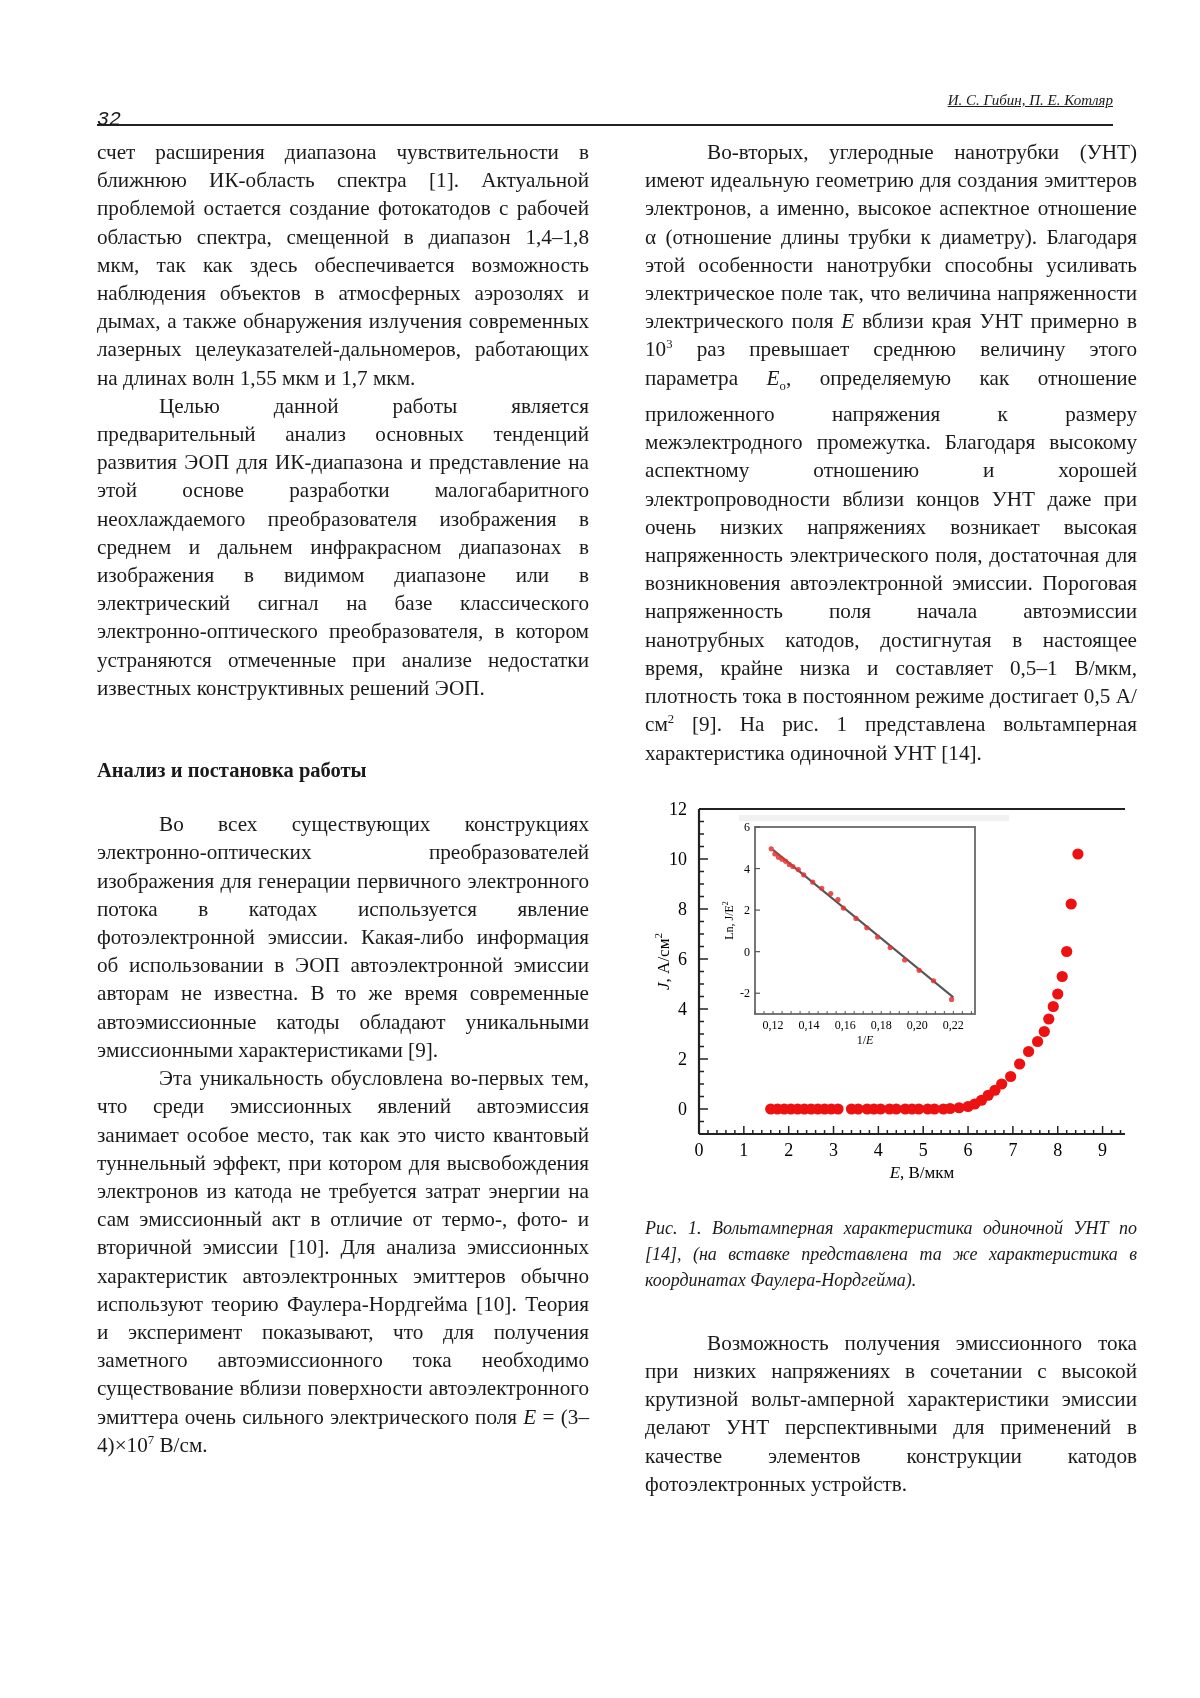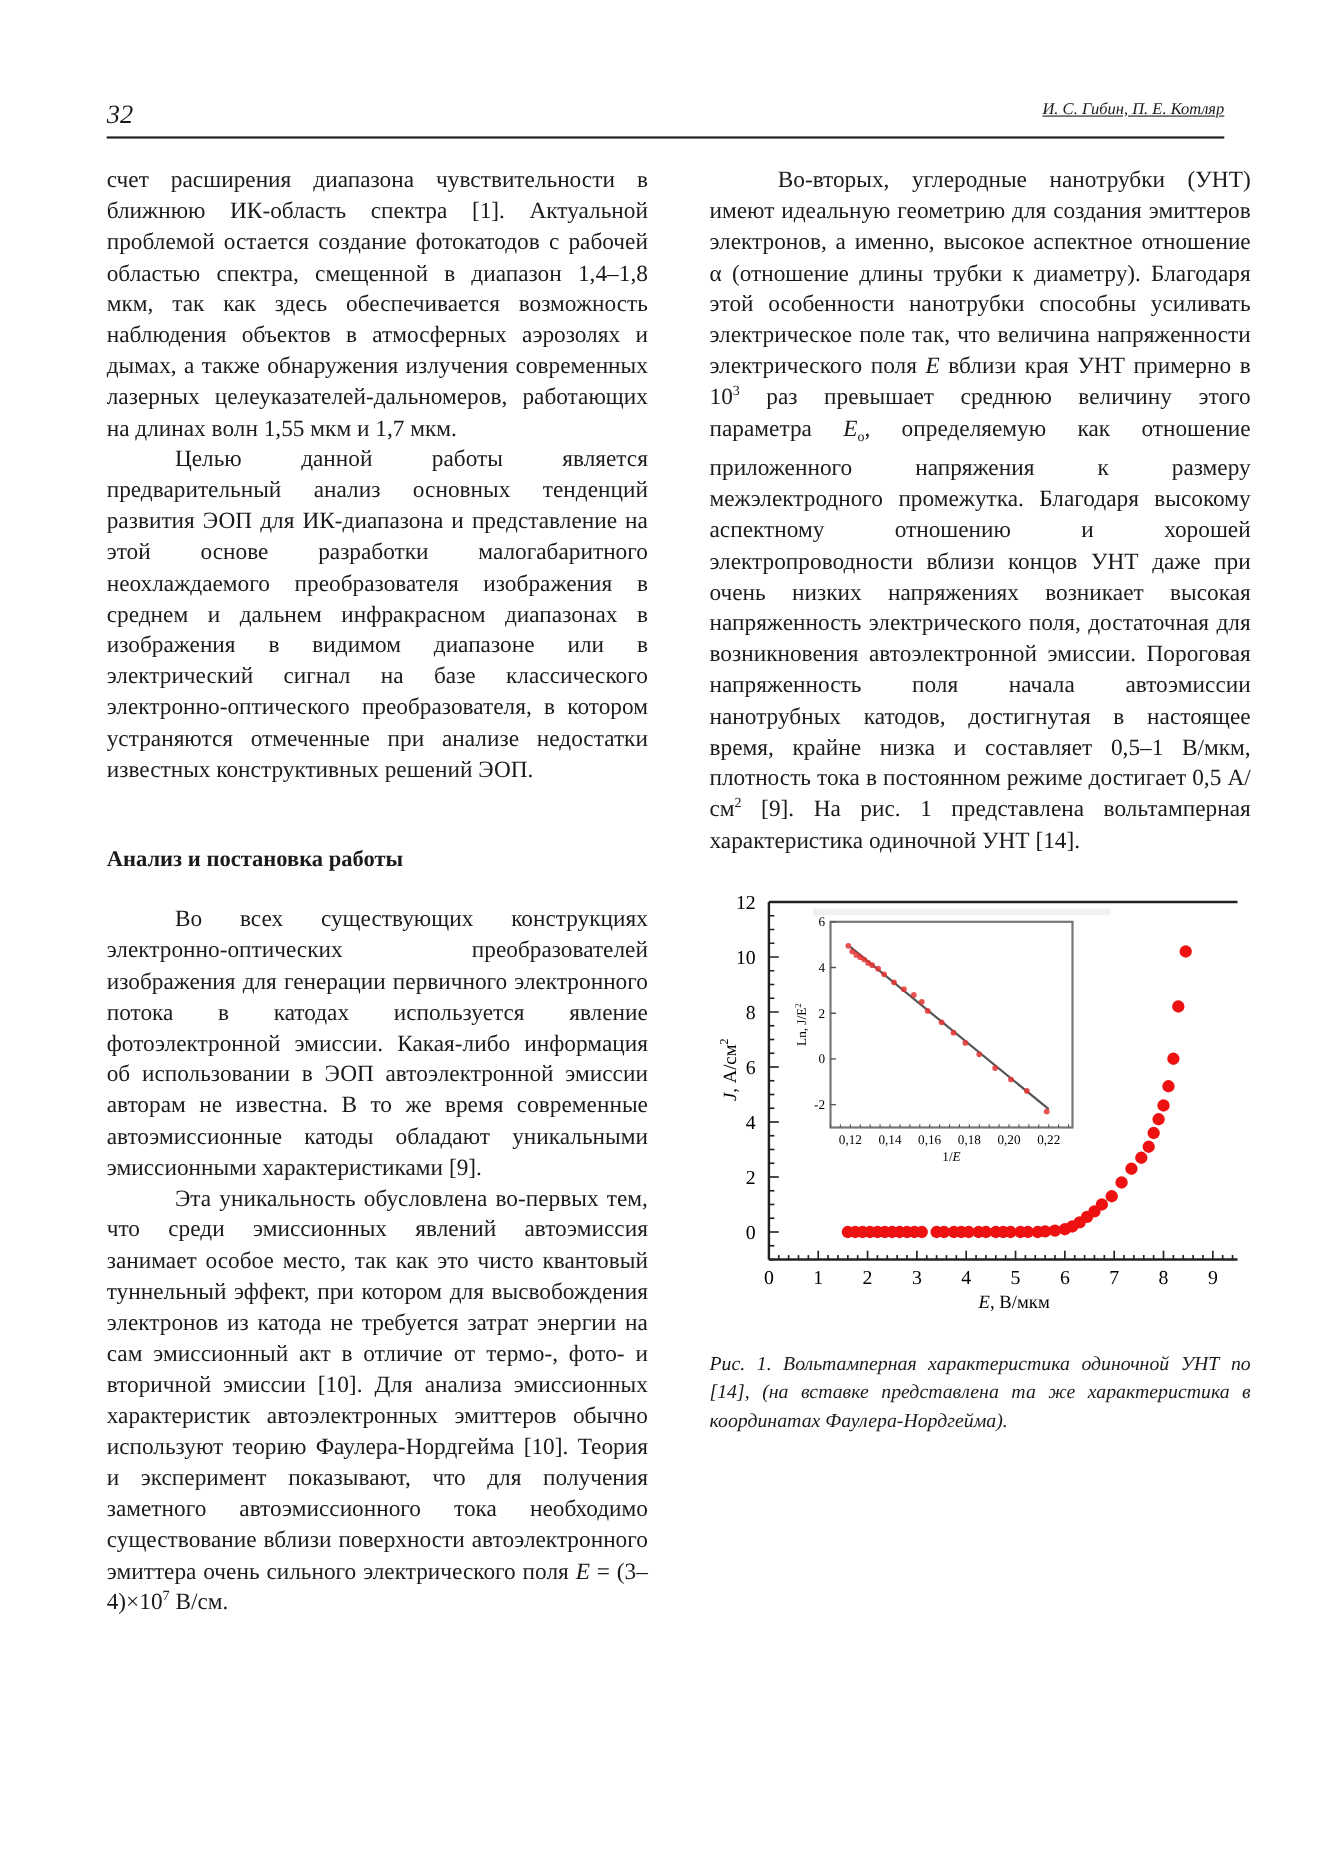--- a/index.html
+++ b/index.html
@@ -1,22 +1,22 @@
 <!DOCTYPE html>
 <html><head>
 <meta charset="utf-8">
 <style>
   html, body { margin:0; padding:0; background:#fff; }
   body { width:1200px; height:1698px; position:relative; overflow:hidden;
          font-family:"Liberation Serif", "DejaVu Serif", serif; color:#1a1a1a; }
   .header { position:absolute; left:97px; top:88px; width:1016px; height:36px;
             border-bottom:2px solid #222; }
-  .header .pgnum { position:absolute; left:0; top:4px; font-style:italic; font-size:24px; }
+  .header .pgnum { position:absolute; left:0; top:20px; font-style:italic; font-size:20px;font-family:Liberation Mono, monospace; }
   .header .authors { position:absolute; right:0; top:4px; font-style:italic; font-size:15px;text-decoration:underline; }
-  .col { position:absolute; top:149px; width:492px; font-size:21.2px; line-height:28.2px;
+  .col { position:absolute; top:138px; width:492px; font-size:21.2px; line-height:28.2px;
          text-align:justify; hyphens:manual; }
   .col.left { left:97px; }
   .col.right { left:621px;margin-left:24px; }
   .col p { margin:0; }
   .indent { text-indent:62px; }
   .section-title { font-weight:bold; font-size:20.5px;
                    margin:54px 0 26px 0 !important; }
   .figure { position:relative; width:492px; height:420px; margin-top:22px; }
   .caption { font-style:italic; font-weight:normal; font-size:18px; line-height:26px;
              text-align:justify; margin-top:6px !important; }
@@ -251,13 +251,14 @@
         <circle cx="221.80327868852453" cy="138.7722222222222" r="2.6" fill="#e53333" opacity="0.85"></circle>
         <circle cx="232.6229508196721" cy="148.1222222222222" r="2.6" fill="#e53333" opacity="0.85"></circle>
         <circle cx="245.24590163934425" cy="158.51111111111112" r="2.6" fill="#e53333" opacity="0.85"></circle>
         <circle cx="259.672131147541" cy="170.97777777777776" r="2.6" fill="#e53333" opacity="0.85"></circle>
         <circle cx="274.0983606557377" cy="181.36666666666667" r="2.6" fill="#e53333" opacity="0.85"></circle>
         <circle cx="288.52459016393436" cy="191.75555555555556" r="2.6" fill="#e53333" opacity="0.85"></circle>
         <circle cx="306.55737704918033" cy="210.45555555555555" r="2.6" fill="#e53333" opacity="0.85"></circle>
       </svg>
   </div>
   <p class="caption">Рис. 1. Вольтамперная характеристика одиночной УНТ по [14], (на вставке представлена та же характеристика в координатах Фаулера-Нордгейма).</p>
+  <p class="indent after-fig">Возможность получения эмиссионного тока при низких напряжениях в сочетании с высокой крутизной вольт-амперной характеристики эмиссии делают УНТ перспективными для применений в качестве элементов конструкции катодов фотоэлектронных устройств.</p>
 </div>
 
 </body></html>

